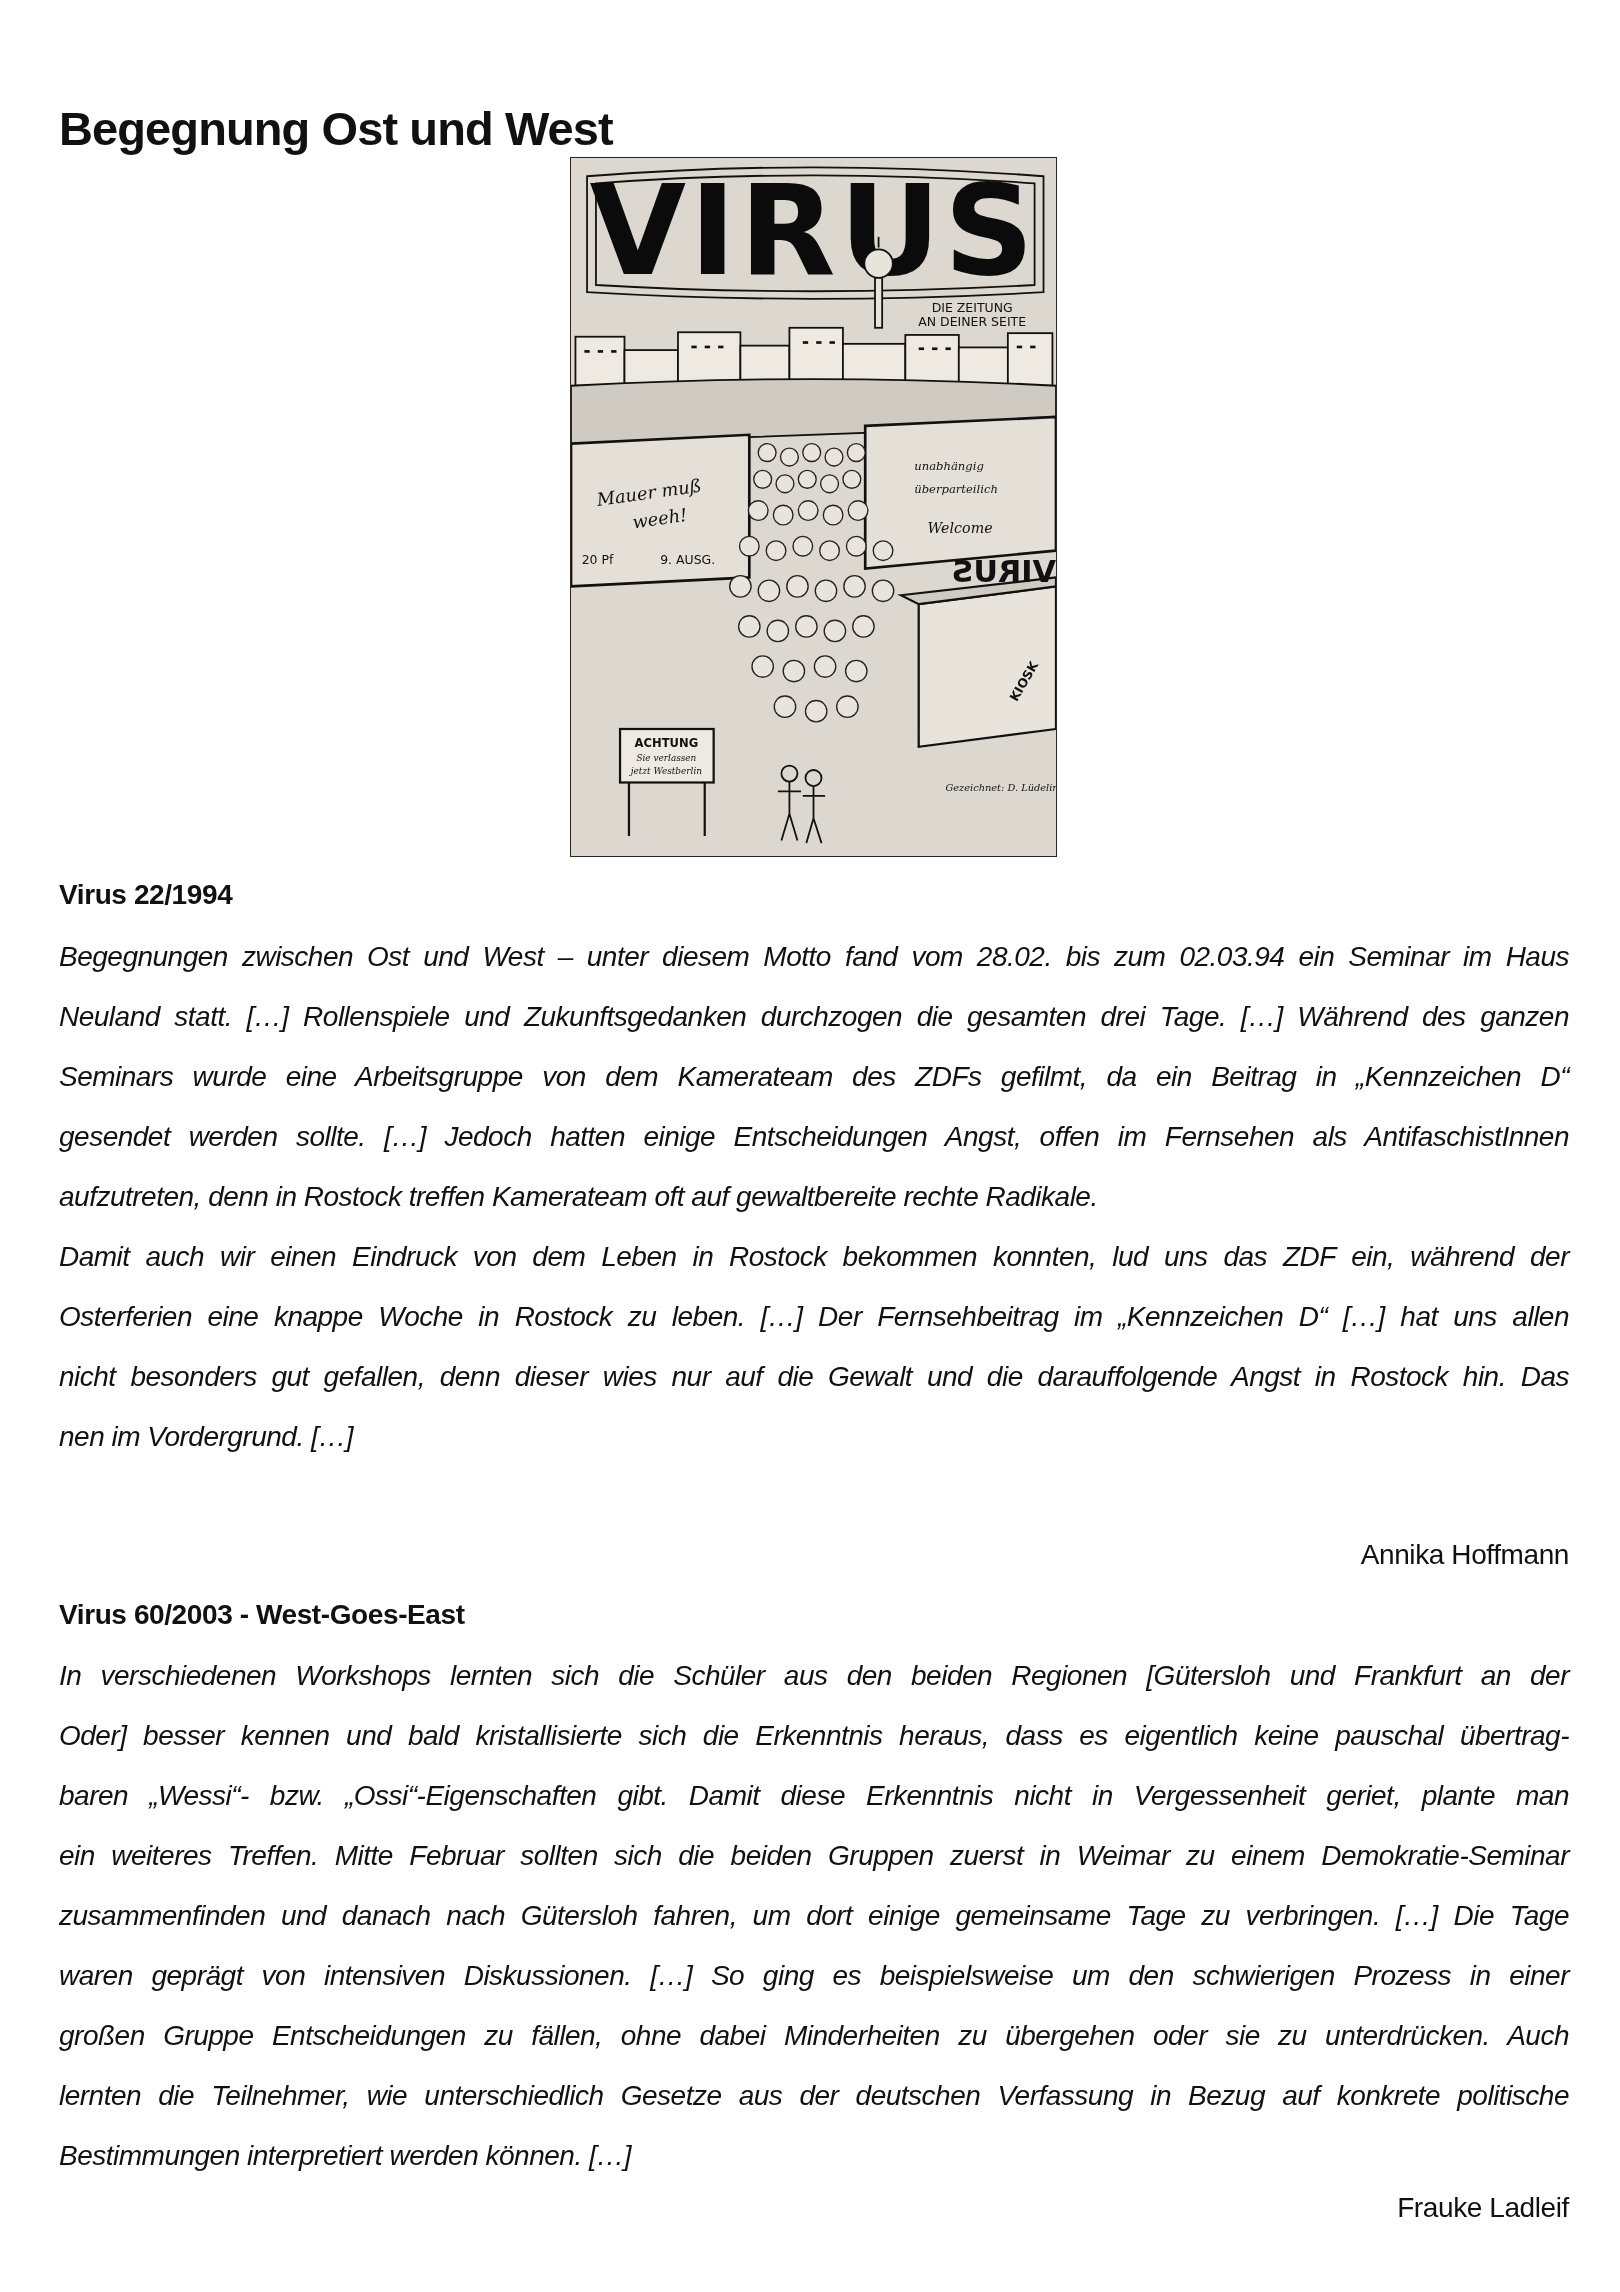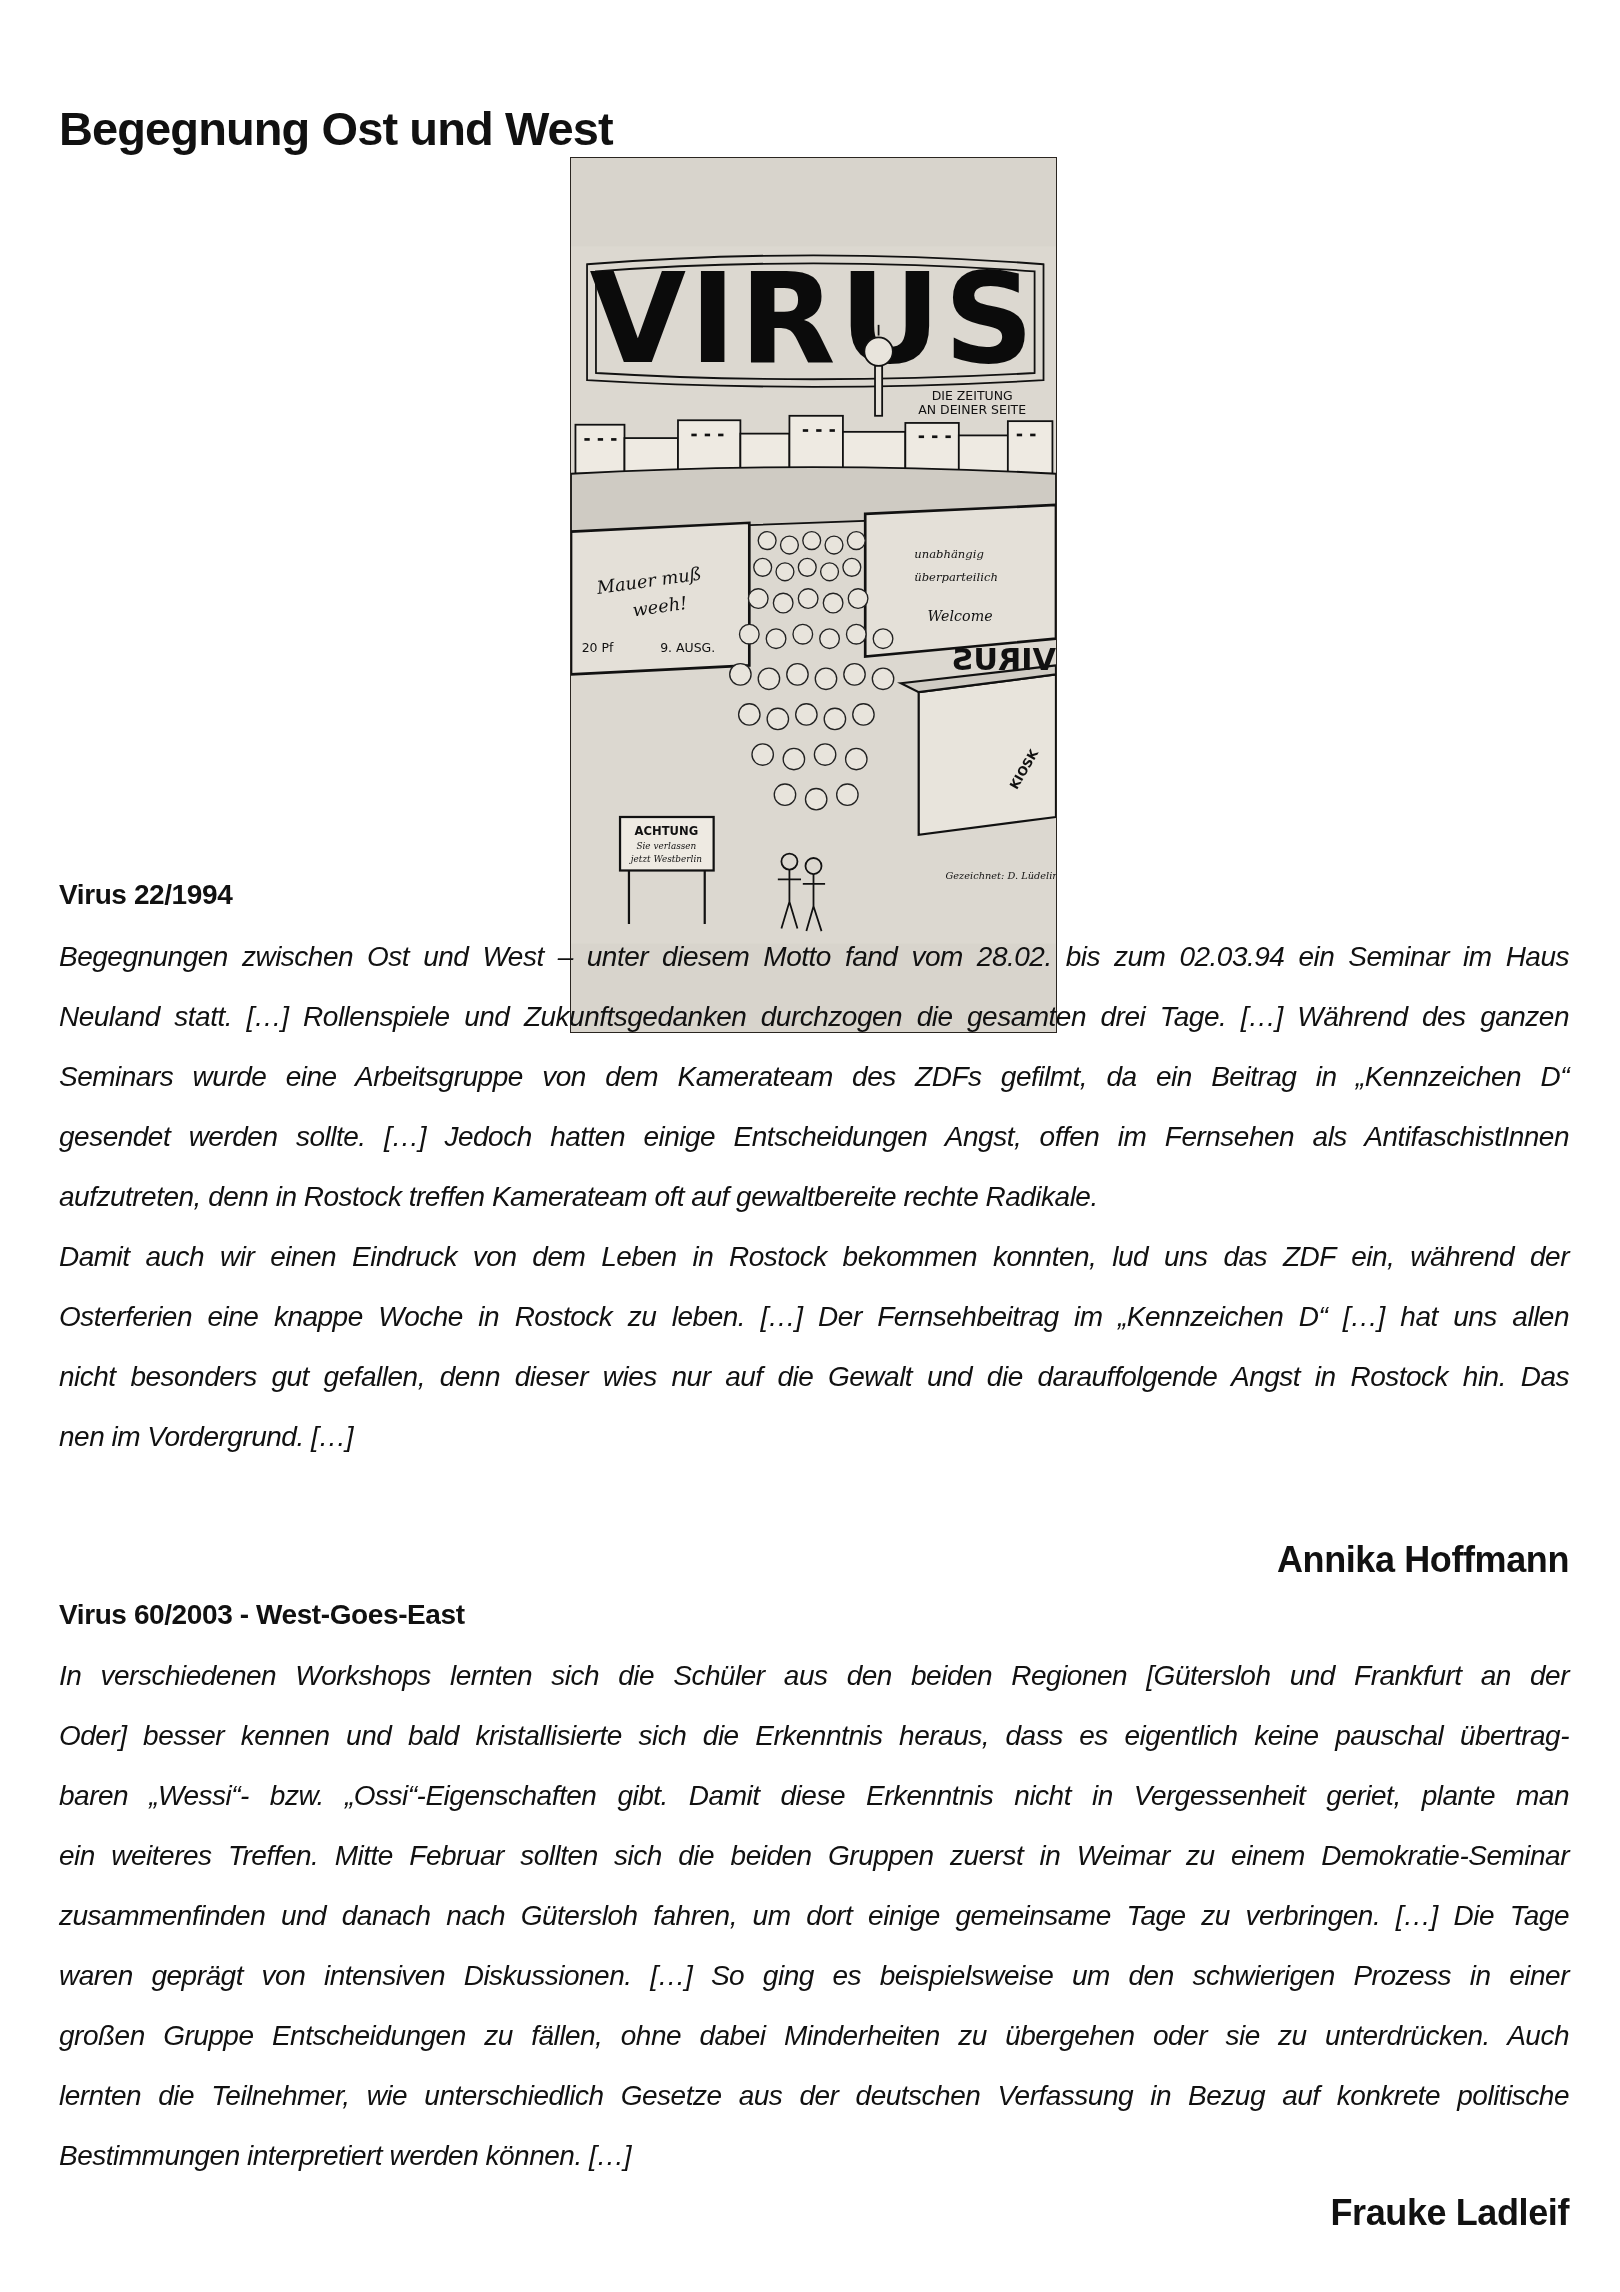--- a/index.html
+++ b/index.html
@@ -5,35 +5,35 @@
   html, body { margin: 0; padding: 0; background: #ffffff; }
   body {
     width: 1620px; height: 2293px; position: relative; overflow: hidden;
     font-family: "Liberation Sans", "DejaVu Sans", sans-serif; color: #111;
   }
   .title {
     position: absolute; left: 59px; top: 74px;
     font-size: 47px; font-weight: bold; letter-spacing: -0.9px; line-height: 1;
   }
   .cover {
-    position: absolute; left: 570px; top: 157px; width: 487px; height: 876px;
+    position: absolute; left: 570px; top: 157px; width: 487px; height: 700px;
     background: #d8d4cc; border: 1.8px solid #2a2520; box-sizing: border-box; overflow: hidden;
   }
   .cover svg { width: 100%; height: 100%; display: block; }
   .section-title {
     position: absolute; left: 59px; font-size: 28px; font-weight: bold; letter-spacing: -0.4px;
   }
   .body {
     position: absolute; left: 59px; width: 1510px;
     font-size: 28px; line-height: 60px; text-align: justify; letter-spacing: -0.5px;
   }
   .line { display: block; text-align: justify; text-align-last: justify; white-space: nowrap; font-style: italic; }
   .line.last { text-align-last: left; }
   .signature {
-    position: absolute; right: 51px; font-size: 36px; font-weight: bold; letter-spacing: -0.4px; text-align: center;
+    position: absolute; right: 51px; font-size: 28px; font-weight: normal; letter-spacing: -0.4px; text-align: center;
   }
 </style>
 </head>
 <body>
 
 <h1 class="title">Begegnung Ost und West</h1>
 
 <div class="cover" title="Cover der Schülerzeitung VIRUS – Die Zeitung an deiner Seite">
   <svg viewBox="0 0 544 782" xmlns="http://www.w3.org/2000/svg">
     <rect x="0" y="0" width="544" height="782" fill="#dcd8d0"></rect>

